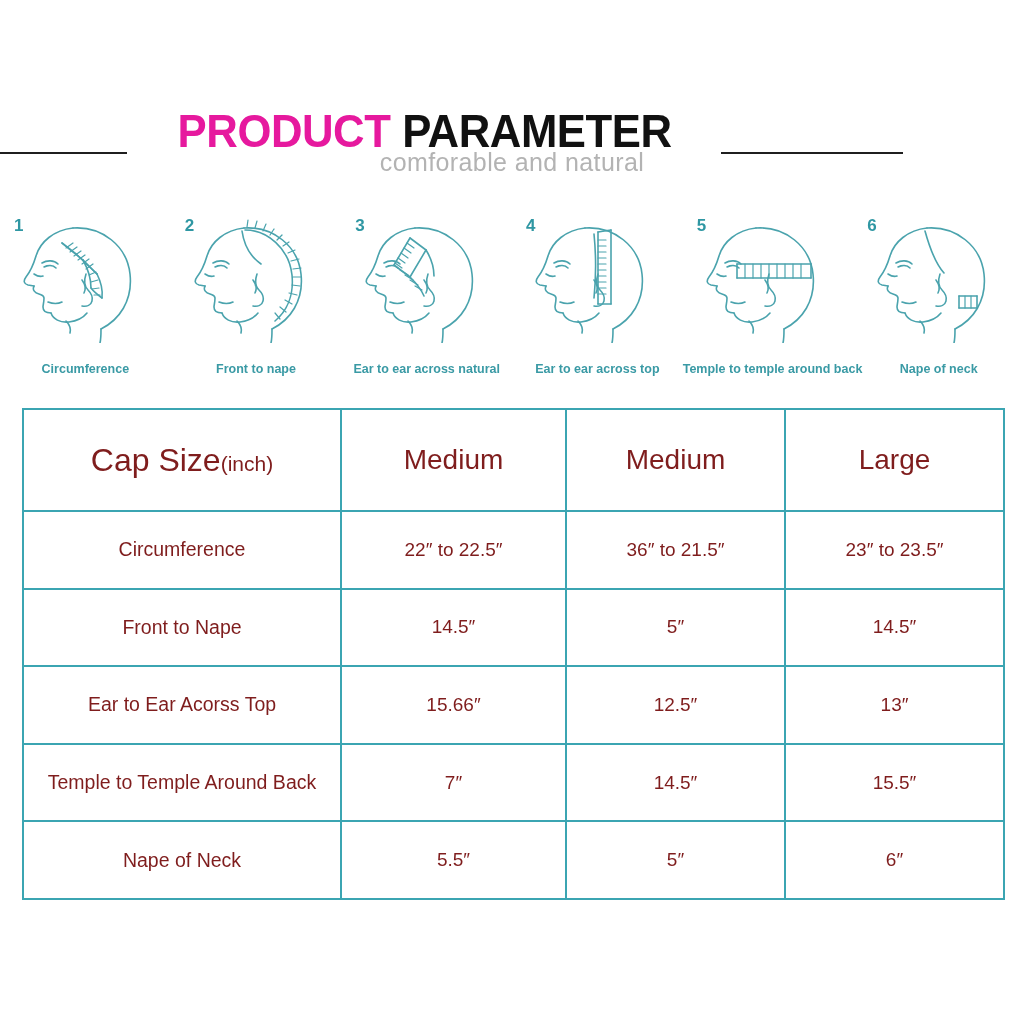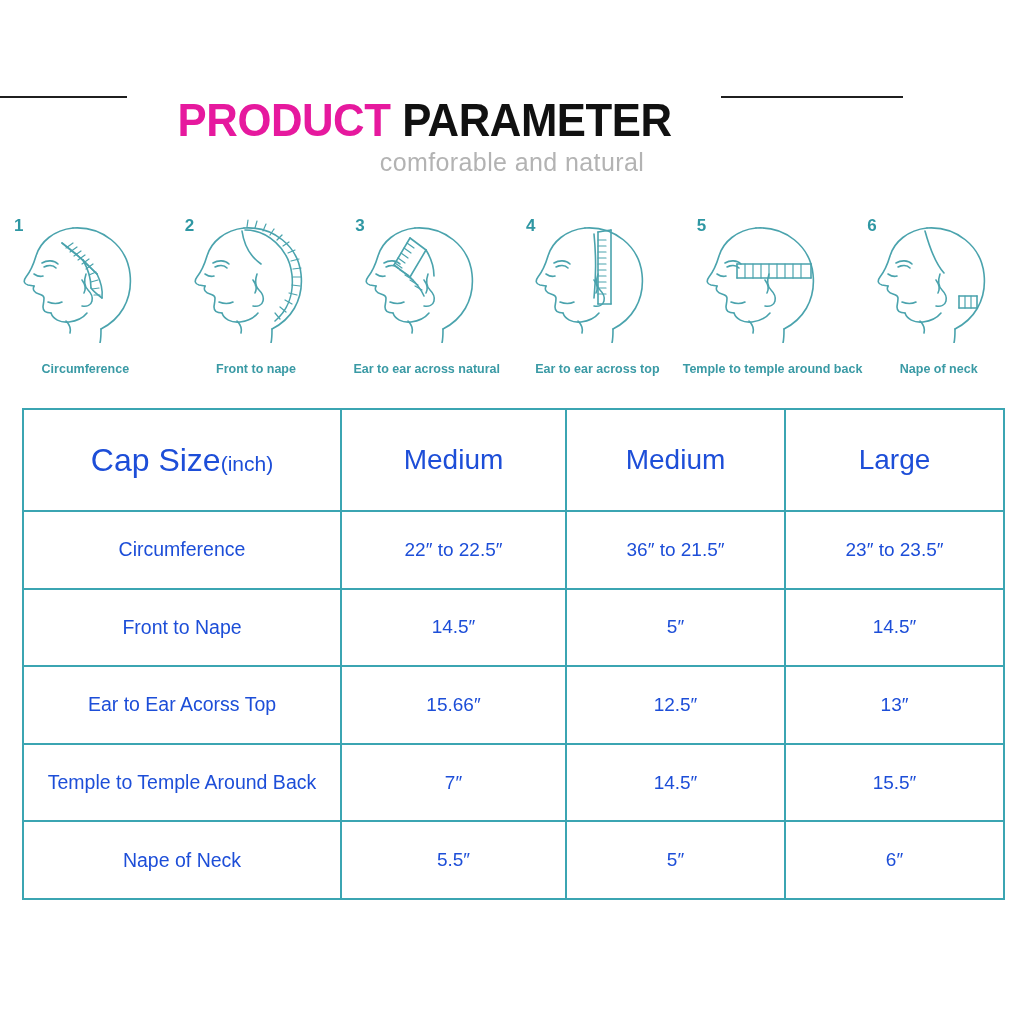--- a/index.html
+++ b/index.html
@@ -24,21 +24,21 @@
     width: 1024px;
     height: 100px;
   }
   .title-row {
     position: absolute;
     left: 0;
     top: 0;
     width: 840px;
     height: 58px;
     display: flex;
-    align-items: flex-start;
+    align-items: flex-end;
     justify-content: center;
   }
   .rule {
     height: 2px;
     background: #1f1f1f;
     flex: 0 0 auto;
   }
   .rule-left { width: 190px; margin-right: 32px; }
   .rule-right { width: 182px; margin-left: 30px; }
   .title-text {
@@ -118,21 +118,21 @@
     width: 981px;
     height: 492px;
     border-collapse: collapse;
     table-layout: fixed;
     background: #ffffff;
   }
   table.sizes td, table.sizes th {
     border: 2px solid #3ba5b2;
     text-align: center;
     vertical-align: middle;
-    color: #1d4ed8;
+    color: #7f1d1d;
     font-weight: normal;
     padding: 0 2px;
   }
   table.sizes thead th {
     height: 100px;
     font-size: 28px;
   }
   table.sizes thead th.hdr-first {
     font-size: 32px;
   }

